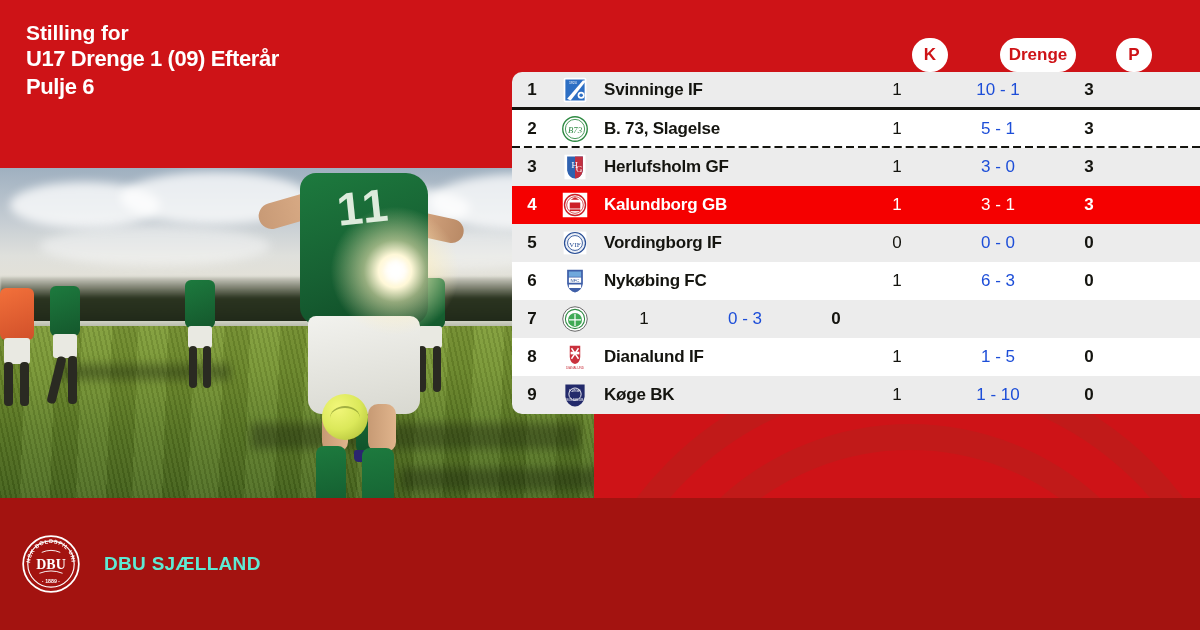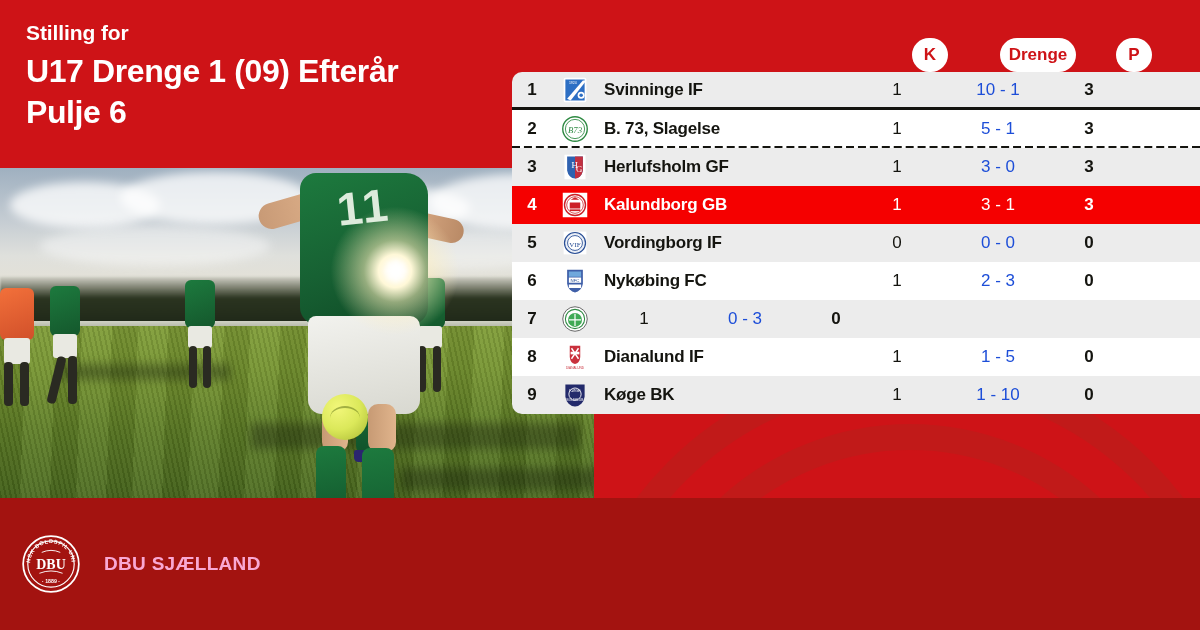--- a/index.html
+++ b/index.html
@@ -31,24 +31,24 @@
     left: 26px; top: 20px;
     width: 470px;
     color: #ffffff;
     z-index: 5;
   }
   .kicker {
     font-size: 21px;
     font-weight: bold;
     letter-spacing: -0.1px;
     line-height: 1.2;
-    margin-bottom: 6px;
+    margin-bottom: 0;
   }
   .title {
-    font-size: 32px;
+    font-size: 22px;
     font-weight: bold;
     line-height: 1.26;
     letter-spacing: -0.4px;
   }
 
   
   .photo {
     position: absolute;
     left: 0; top: 168px;
     width: 594px; height: 330px;
@@ -233,21 +233,21 @@
 
   
   .footer {
     position:absolute; left:0; bottom:0; width:1200px; height:132px;
     z-index: 7;
     display:flex; align-items:center;
   }
   .dbu-logo { margin-left: 22px; width:58px; height:58px; }
   .footer-label {
     margin-left: 24px;
-    color:#f9a8d4; font-size:19px; font-weight:bold; letter-spacing:0.3px;
+    color:#5eead4; font-size:19px; font-weight:bold; letter-spacing:0.3px;
   }
 </style>
 </head>
 <body>
 
 <div id="stage" style="background: rgb(206, 19, 23);">
 
   <div class="watermark">
     <div class="wm-clip">
       <svg viewBox="0 0 700 700" width="700" height="700" style="position:absolute;left:0;top:0;">
@@ -450,21 +450,21 @@
         <svg class="crest" viewBox="0 0 32 32">
           <path d="M7 3 h18 v16 a10 12 0 0 1 -9 10 a10 12 0 0 1 -9 -10 z" fill="#3f5fa8"></path>
           <path d="M9 5 h14 v6 h-14 z" fill="#6fa8dc"></path>
           <path d="M9 12 h14 v6 h-14 z" fill="#ffffff"></path>
           <text x="16" y="17" font-size="5" fill="#2a4f96" text-anchor="middle" font-family="Liberation Sans, sans-serif">NFC</text>
           <path d="M9 20 h14 v4 h-14 z" fill="#ffffff"></path>
         </svg>
       </div>
       <div class="c-team">Nykøbing FC</div>
       <div class="c-k">1</div>
-      <div class="c-score">2 - 3</div>
+      <div class="c-score">6 - 3</div>
       <div class="c-p">0</div>
       <div class="c-tail"></div>
     </div>
 
     <div class="row alt">
       <div class="c-pos">7</div>
       <div class="c-crest">
         <svg class="crest" viewBox="0 0 32 32">
           <circle cx="16" cy="16" r="14" fill="#ffffff" stroke="#555" stroke-width="1"></circle>
           <circle cx="16" cy="16" r="11" fill="#ffffff" stroke="#2f8a43" stroke-width="1.2"></circle>

